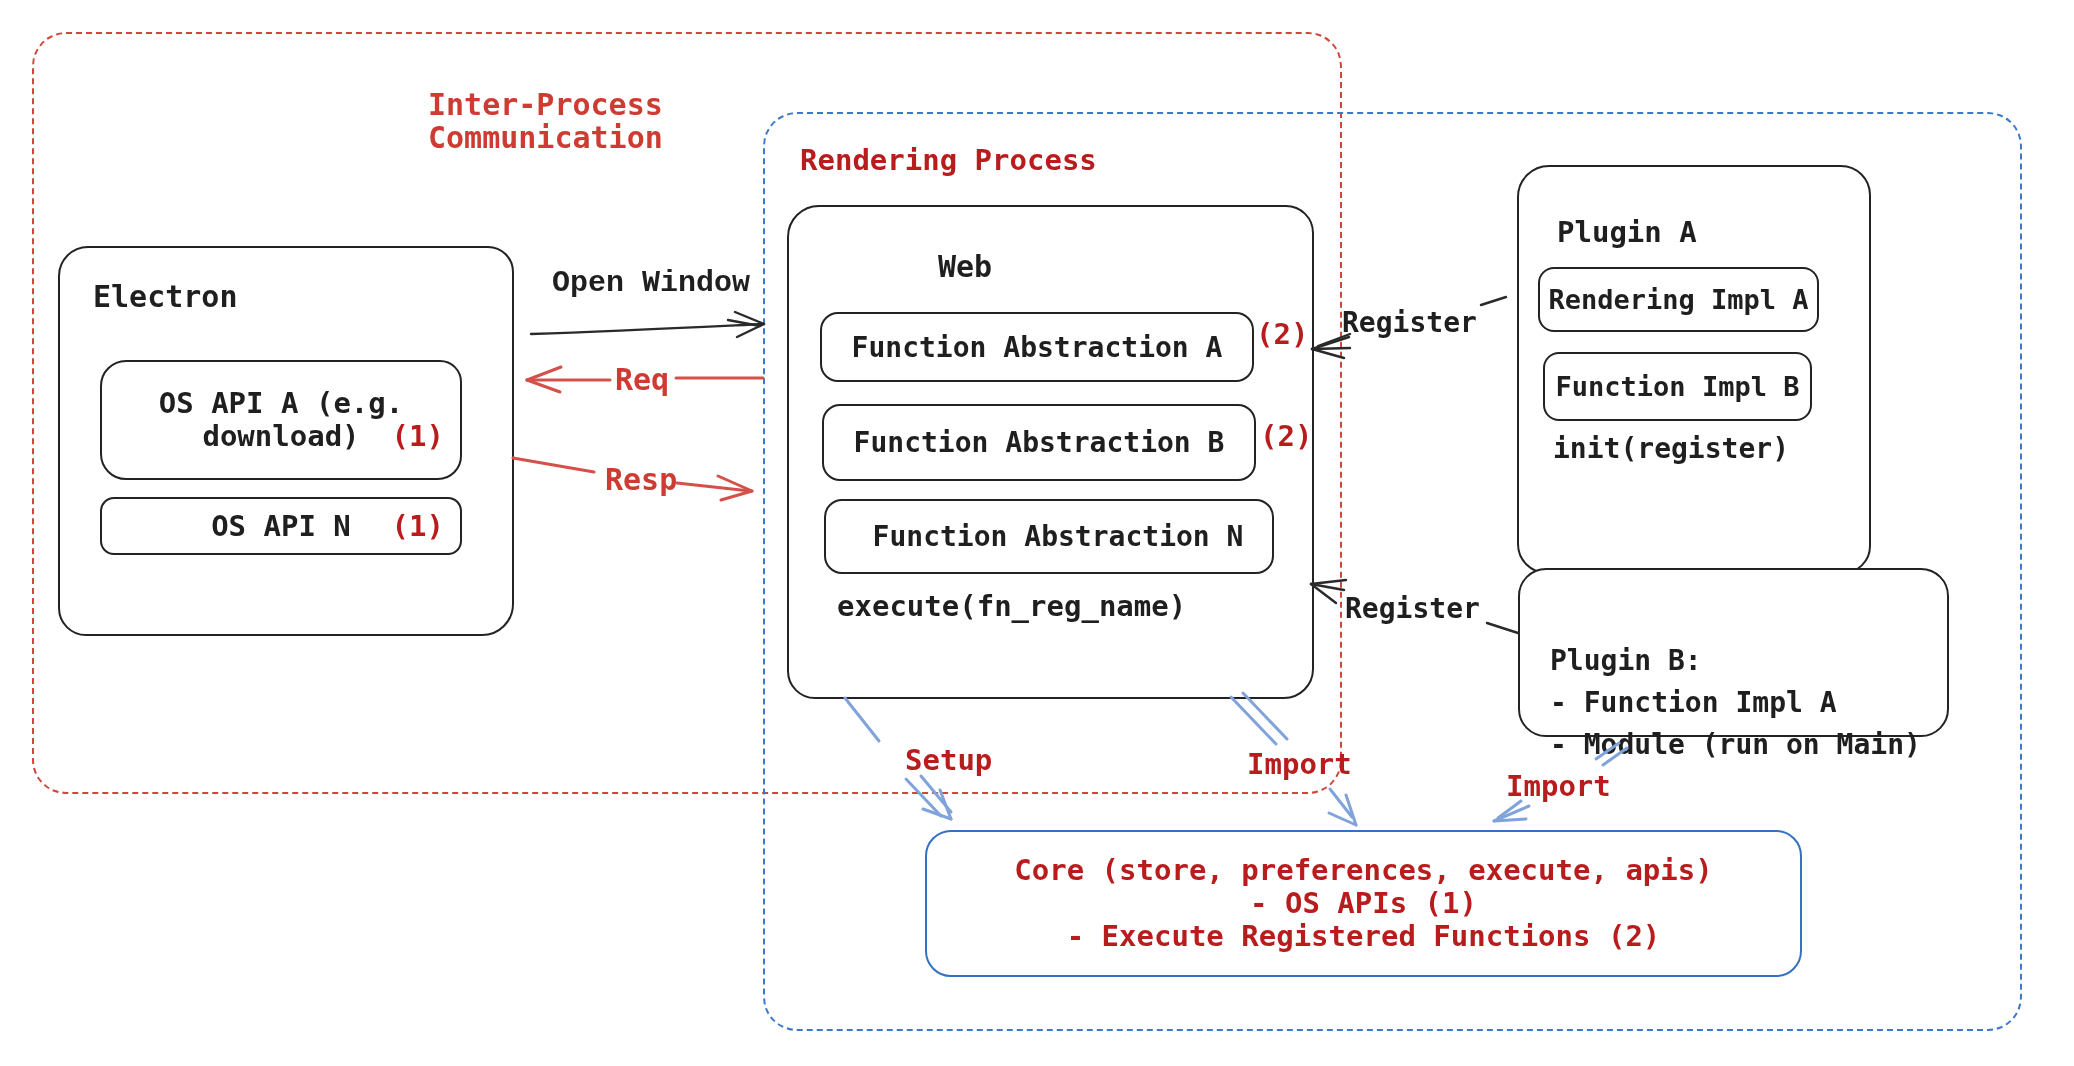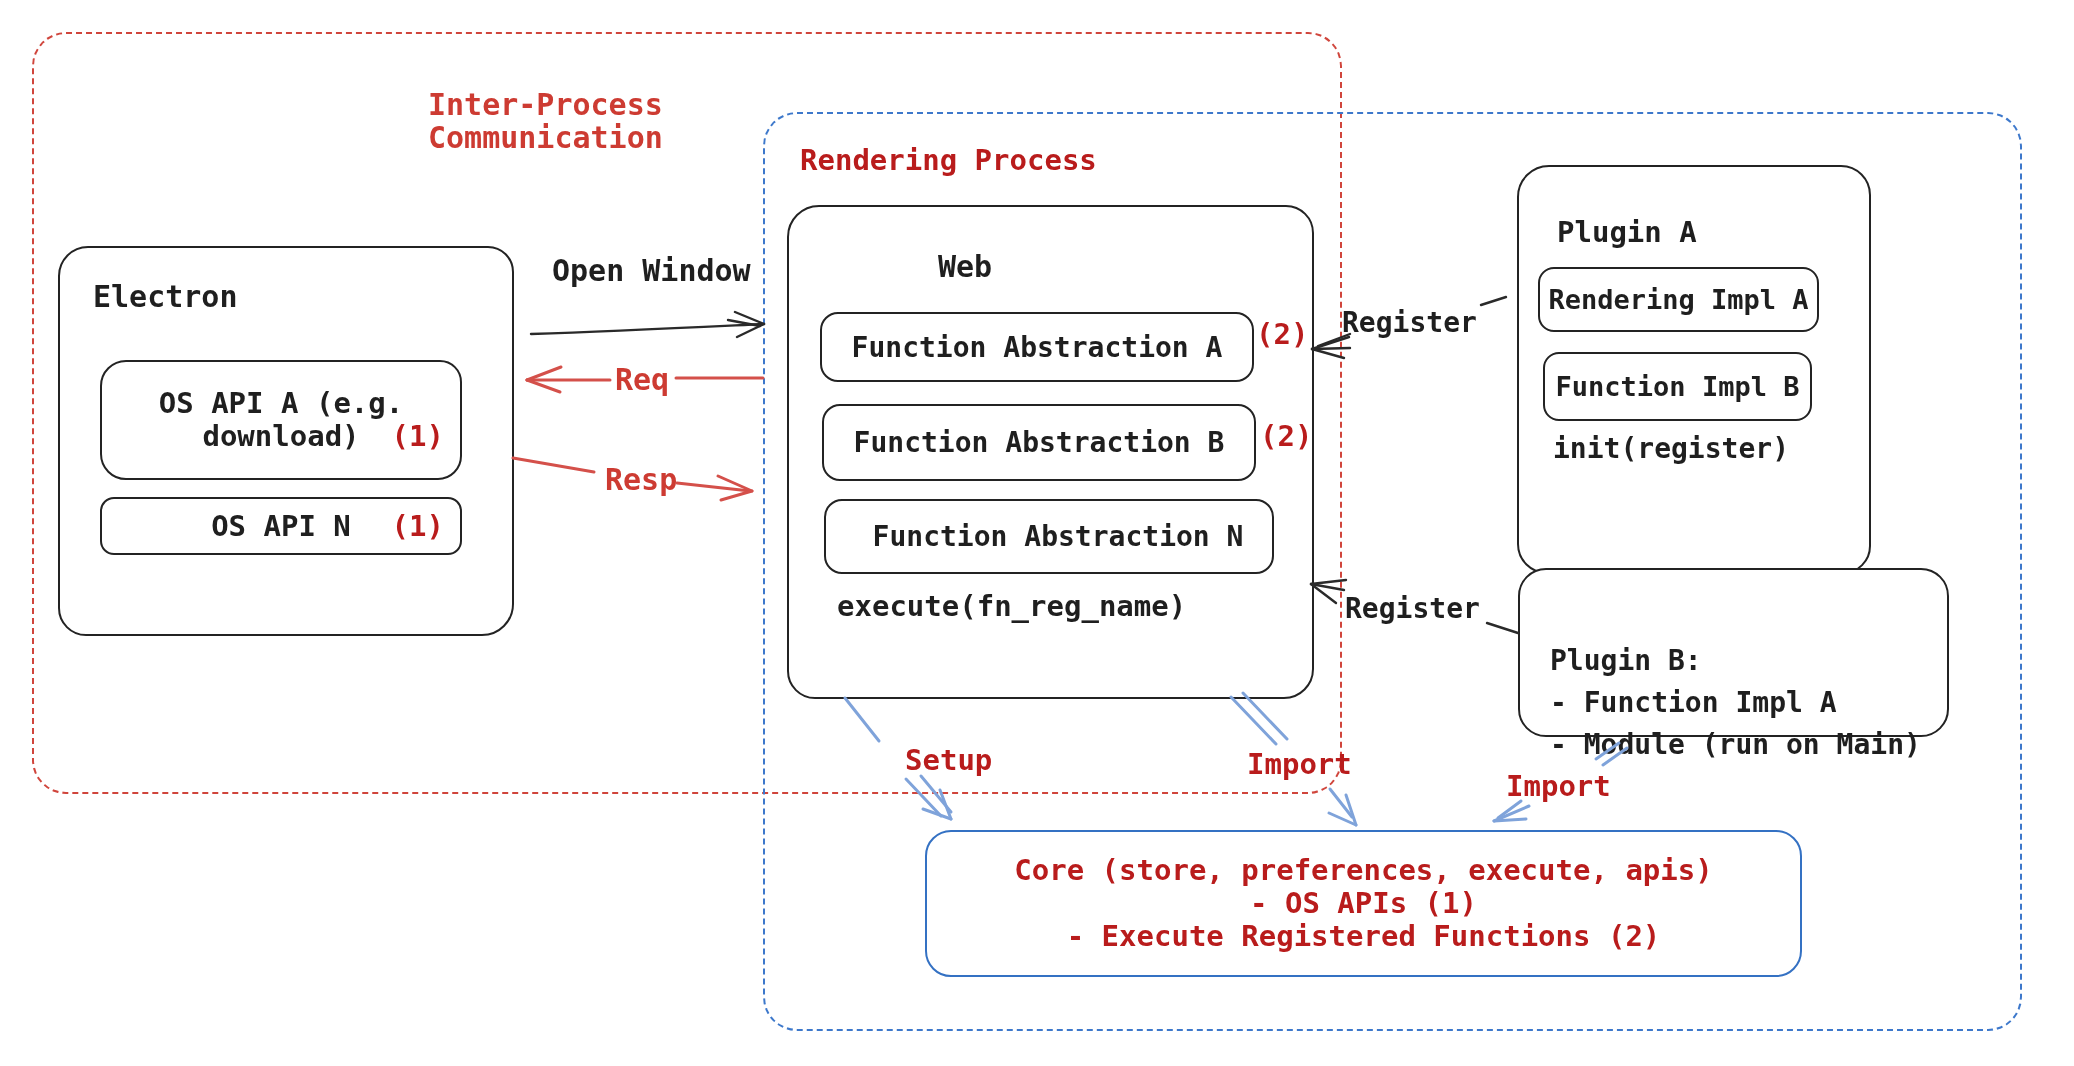--- a/index.html
+++ b/index.html
@@ -173,21 +173,21 @@
 
     <g stroke="#7fa3da" stroke-width="3">
       <path d="M1619,743 L1596,759"></path>
       <path d="M1627,748 L1603,765"></path>
       <path d="M1521,801 L1498,818"></path>
       <path d="M1494,821 L1529,806"></path>
       <path d="M1494,821 L1526,819"></path>
     </g>
   </svg>
 
-  <div class="abs t30" style="left:552px;top:254px;">Open Window</div>
+  <div class="abs t30" style="left:552px;top:266px;font-family:Liberation Mono, monospace;">Open Window</div>
   <div class="abs red t30" style="left:615px;top:363px;">Req</div>
   <div class="abs red t30" style="left:597px;top:463px;margin-left:8px;">Resp</div>
   <div class="abs t28" style="left:1342px;top:306px;">Register</div>
   <div class="abs t28" style="left:1345px;top:592px;">Register</div>
   <div class="abs blue t29" style="left:905px;top:744px;">Setup</div>
   <div class="abs blue t29" style="left:1247px;top:748px;">Import</div>
   <div class="abs blue t29" style="left:1506px;top:770px;">Import</div>
 
 </div>
 

